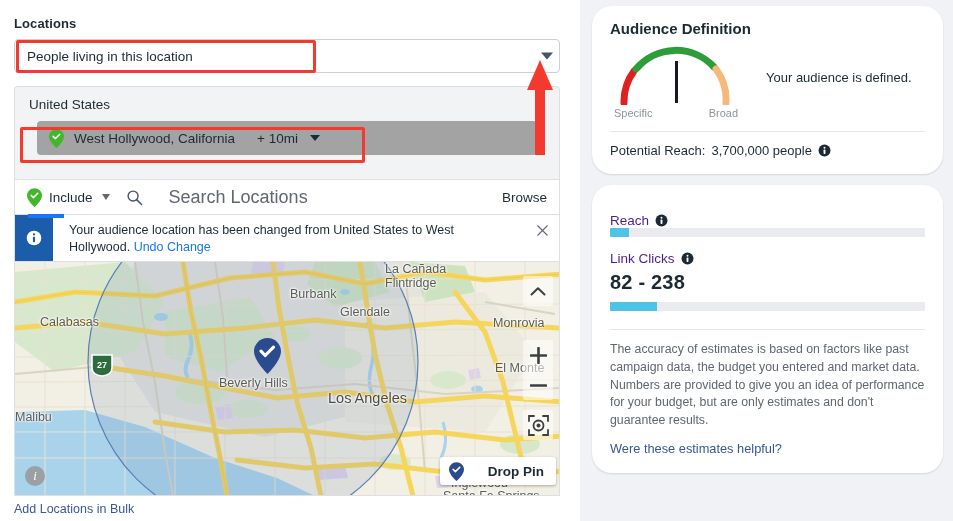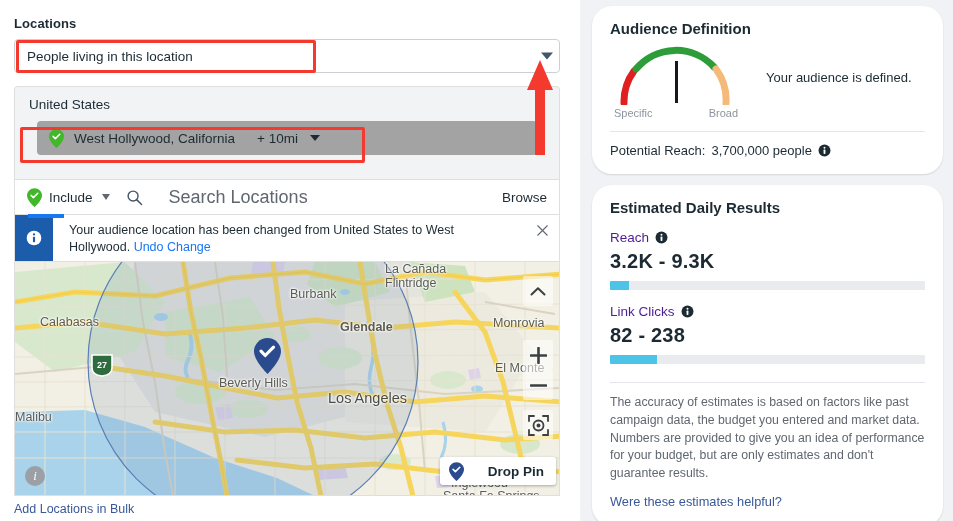--- a/index.html
+++ b/index.html
@@ -297,21 +297,21 @@
           </g>
 
           <circle cx="238" cy="100" r="165" fill="#6f8db8" fill-opacity="0.17" stroke="#5b7fb5" stroke-width="1.2"></circle>
         </g>
       </svg>
 
       <span class="map-lbl" style="left:275px; top:25px;">Burbank</span>
       <span class="map-lbl" style="left:370px; top:0px;">La Cañada</span>
       <span class="map-lbl" style="left:370px; top:14px;">Flintridge</span>
       <span class="map-lbl" style="left:25px;  top:53px;">Calabasas</span>
-      <span class="map-lbl" style="left:325px; top:58px;font-weight:bold;">Glendale</span>
+      <span class="map-lbl" style="left:325px; top:43px;">Glendale</span>
       <span class="map-lbl" style="left:478px; top:54px;">Monrovia</span>
       <span class="map-lbl" style="left:204px; top:114px;">Beverly Hills</span>
       <span class="map-lbl" style="left:480px; top:99px;">El Monte</span>
       <span class="map-lbl big" style="left:313px; top:128px;">Los Angeles</span>
       <span class="map-lbl" style="left:0px;   top:148px;">Malibu</span>
       <span class="map-lbl" style="left:436px; top:214px;">Inglewood</span>
       <span class="map-lbl" style="left:428px; top:227px;">Santa Fe Springs</span>
 
       <svg style="position:absolute; left:76px; top:91px;" width="22" height="24" viewBox="0 0 22 24">
         <path d="M1 2 h20 v13 q0 7 -10 8 q-10 -1 -10 -8 Z" fill="#2e6b3d" stroke="#fff" stroke-width="1.6"></path>
@@ -393,31 +393,29 @@
         <span>3,700,000 people</span>
         <svg class="info-dot" viewBox="0 0 24 24">
           <circle cx="12" cy="12" r="11" fill="#1c2b33"></circle>
           <circle cx="12" cy="6.8" r="1.8" fill="#fff"></circle>
           <rect x="10.3" y="10.2" width="3.4" height="8.2" rx="1.2" fill="#fff"></rect>
         </svg>
       </div>
     </div>
 
     <div class="card">
-      <div class="card-title">Estimated Daily Results</div>
 
       <div class="metric-label">
         <span>Reach</span>
         <svg class="info-dot" viewBox="0 0 24 24">
           <circle cx="12" cy="12" r="11" fill="#1c2b33"></circle>
           <circle cx="12" cy="6.8" r="1.8" fill="#fff"></circle>
           <rect x="10.3" y="10.2" width="3.4" height="8.2" rx="1.2" fill="#fff"></rect>
         </svg>
       </div>
-      <div class="metric-value">3.2K - 9.3K</div>
       <div class="bar-track">
         <div class="bar-fill" id="bar0" style="width: 6%; background: rgb(78, 195, 232);"></div>
       </div>
 
       <div class="metric-label">
         <span>Link Clicks</span>
         <svg class="info-dot" viewBox="0 0 24 24">
           <circle cx="12" cy="12" r="11" fill="#1c2b33"></circle>
           <circle cx="12" cy="6.8" r="1.8" fill="#fff"></circle>
           <rect x="10.3" y="10.2" width="3.4" height="8.2" rx="1.2" fill="#fff"></rect>

